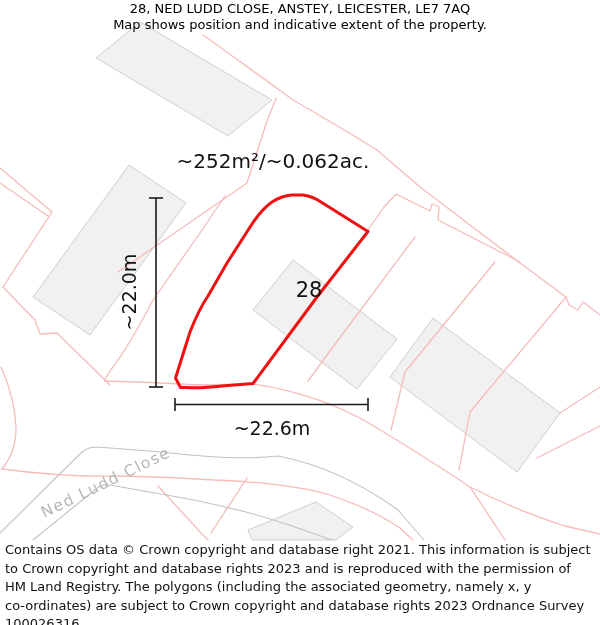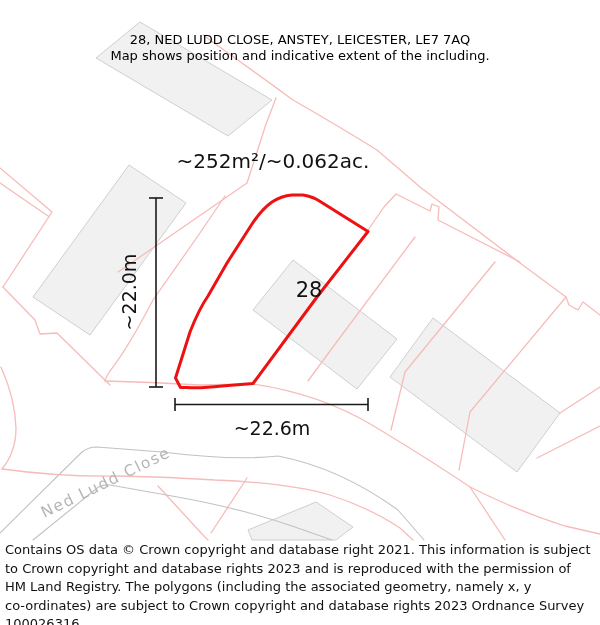--- a/index.html
+++ b/index.html
@@ -1,18 +1,18 @@
 <!DOCTYPE html>
 <html style="--plot-outline: #ee1111; --parcel-line: #f6bcb9; --building-fill: #f1f1f1; --building-stroke: #c9c9c9; --road-line: #c2c2c2; --street-text: #b5b5b5;"><head>
 <meta charset="utf-8">
 <style>
   html,body{margin:0;padding:0;background:#ffffff;}
   #stage{position:relative;width:600px;height:625px;background:#fff;overflow:hidden;
          font-family:"DejaVu Sans","Liberation Sans",sans-serif;}
-  #titleblock{position:absolute;top:1px;left:0;width:600px;text-align:center;color:#000;z-index:5;margin-top:31px;}
+  #titleblock{position:absolute;top:1px;left:0;width:600px;text-align:center;color:#000;z-index:5;}
   #title-line1{font-size:13px;line-height:16px;}
   #title-line2{font-size:13px;line-height:16px;}
   #mapsvg{position:absolute;left:0;top:0;}
   .building{fill:var(--building-fill,#f1f1f1);stroke:var(--building-stroke,#c9c9c9);stroke-width:0.9;}
   .pink{fill:none;stroke:var(--parcel-line,#f6bcb9);stroke-width:1.3;stroke-linejoin:round;stroke-linecap:round;}
   .roadline{fill:none;stroke:var(--road-line,#c2c2c2);stroke-width:1.1;stroke-linejoin:round;stroke-linecap:round;}
   .redplot{fill:none;stroke:var(--plot-outline,#ee1111);stroke-width:3;stroke-linejoin:round;stroke-linecap:round;}
   .dimline{stroke:#1a1a1a;stroke-width:1.6;}
   .maplabel{fill:#111;}
   .arealabel{font-size:20px;}
@@ -22,21 +22,21 @@
   #footerblock{position:absolute;left:0;top:538px;width:588px;padding:3px 6px 0 5px;
     font-size:13px;line-height:18.6px;color:#111;white-space:pre-line;text-align:left;z-index:5;}
 </style>
 </head>
 <body>
 
 <div id="stage">
 
   <div id="titleblock">
     <div id="title-line1">28, NED LUDD CLOSE, ANSTEY, LEICESTER, LE7 7AQ</div>
-    <div id="title-line2">Map shows position and indicative extent of the including.</div>
+    <div id="title-line2">Map shows position and indicative extent of the property.</div>
   </div>
 
   <svg id="mapsvg" width="600" height="625" viewBox="0 0 600 625">
 
     <rect x="0" y="0" width="600" height="625" fill="#ffffff"></rect>
 
     <g>
       <polygon class="building" points="96,58 140,22 272,100 228,136"></polygon>
       <polygon class="building" points="129,165 186,203 90,335 33,297"></polygon>
       <polygon class="building" points="293,260 397,339 357,389 253,310"></polygon>

